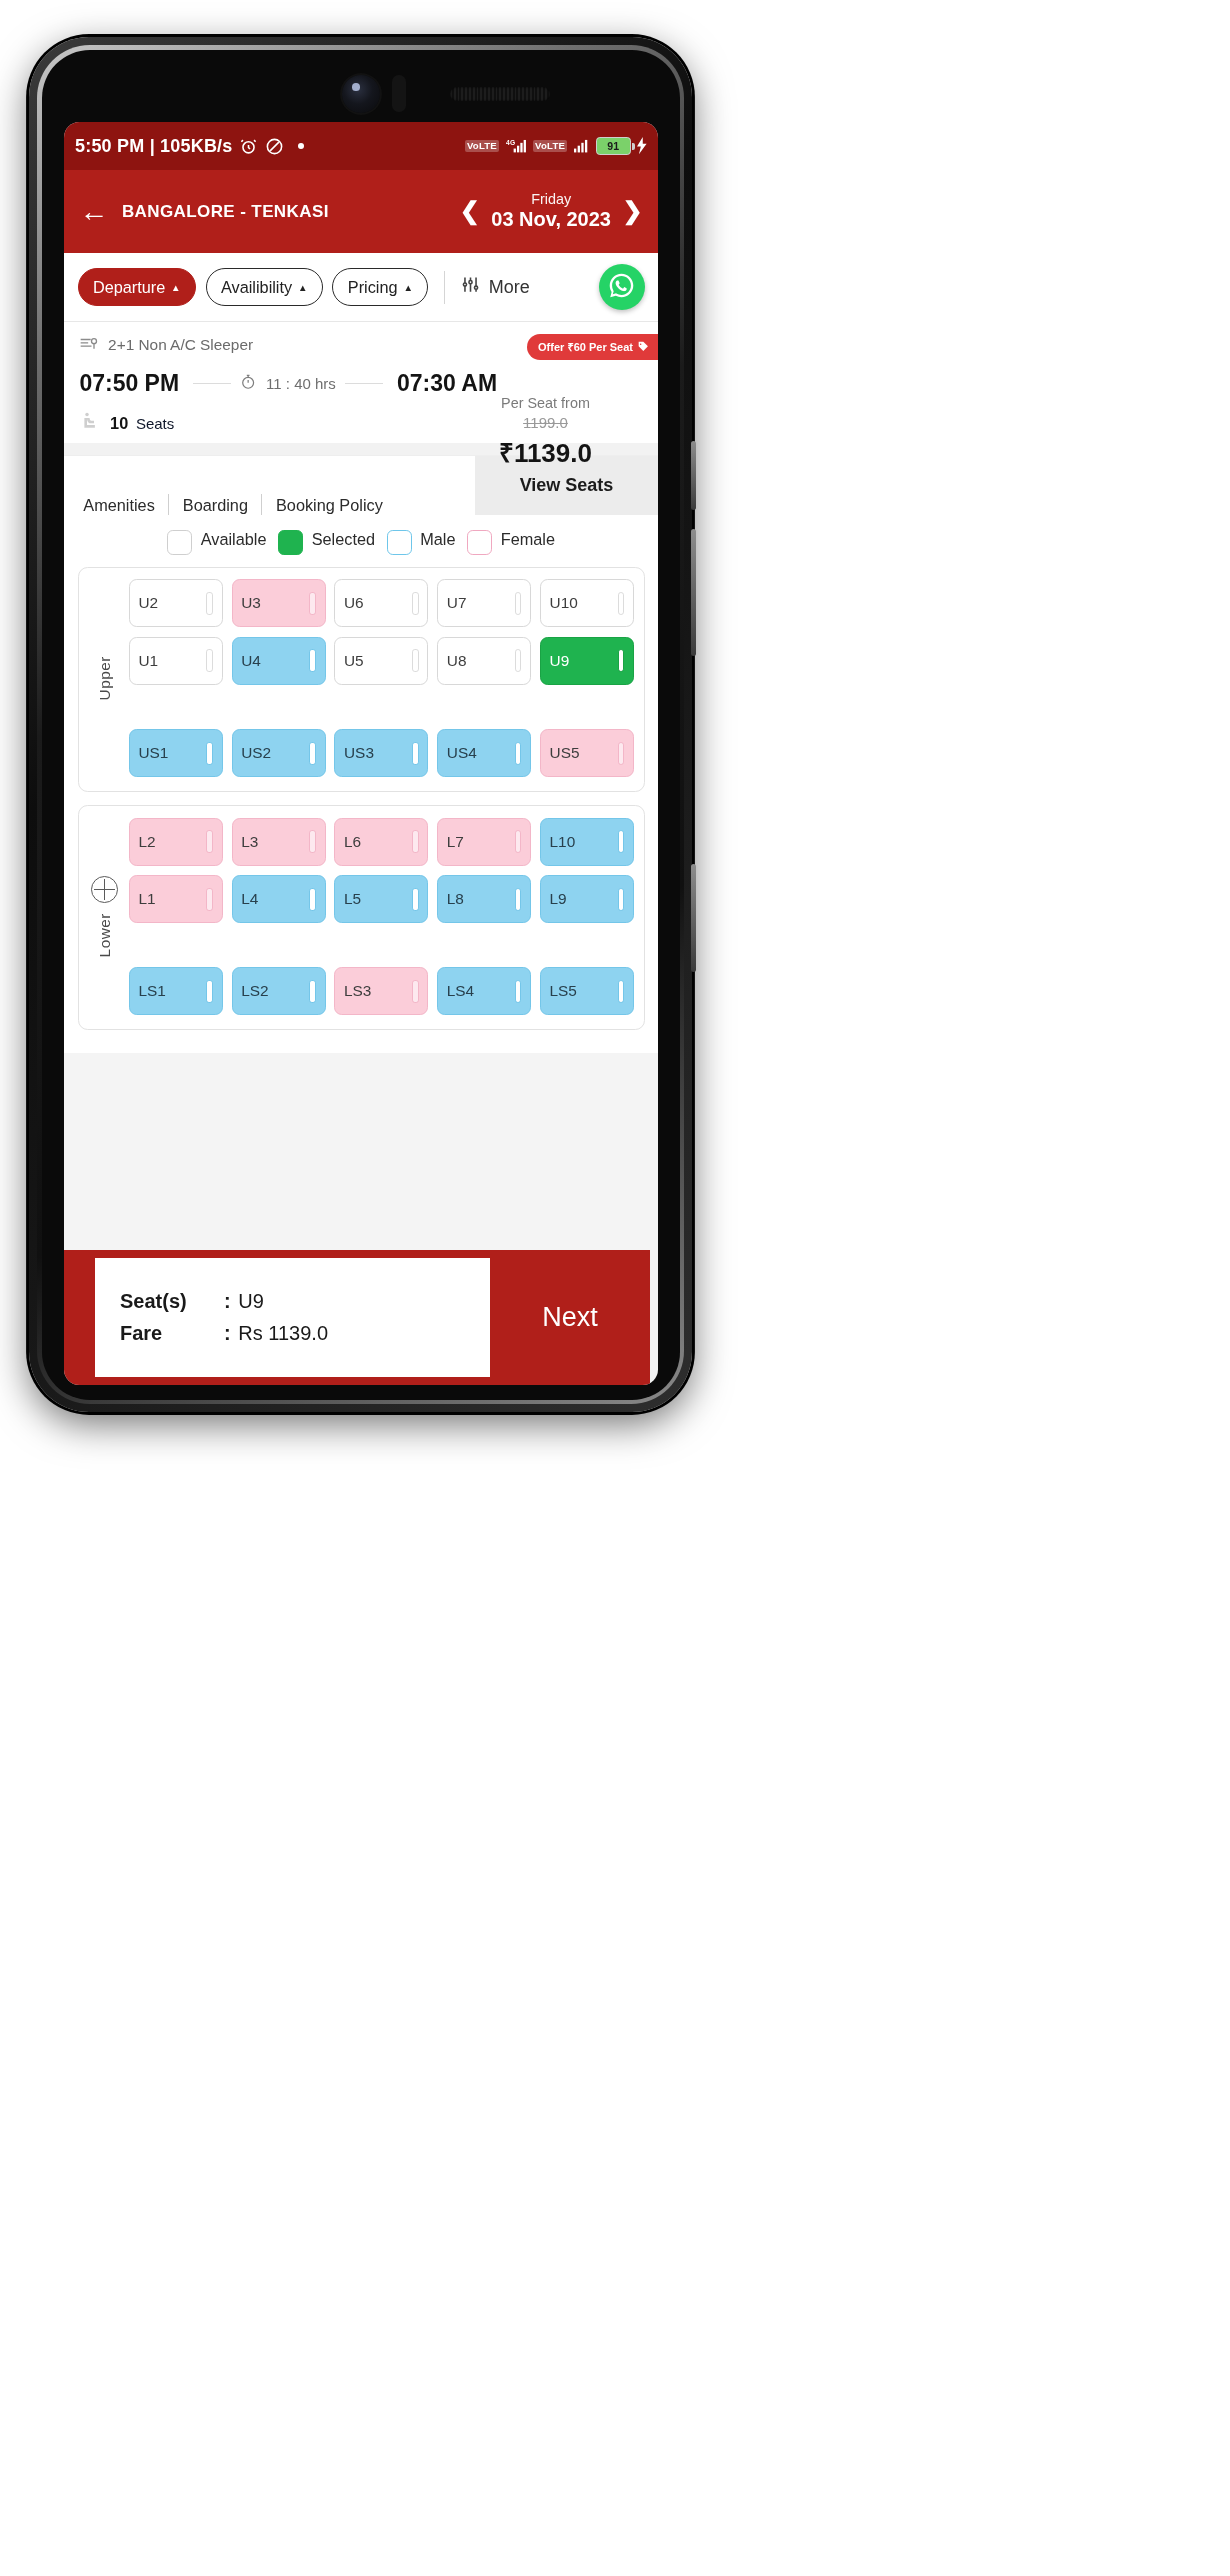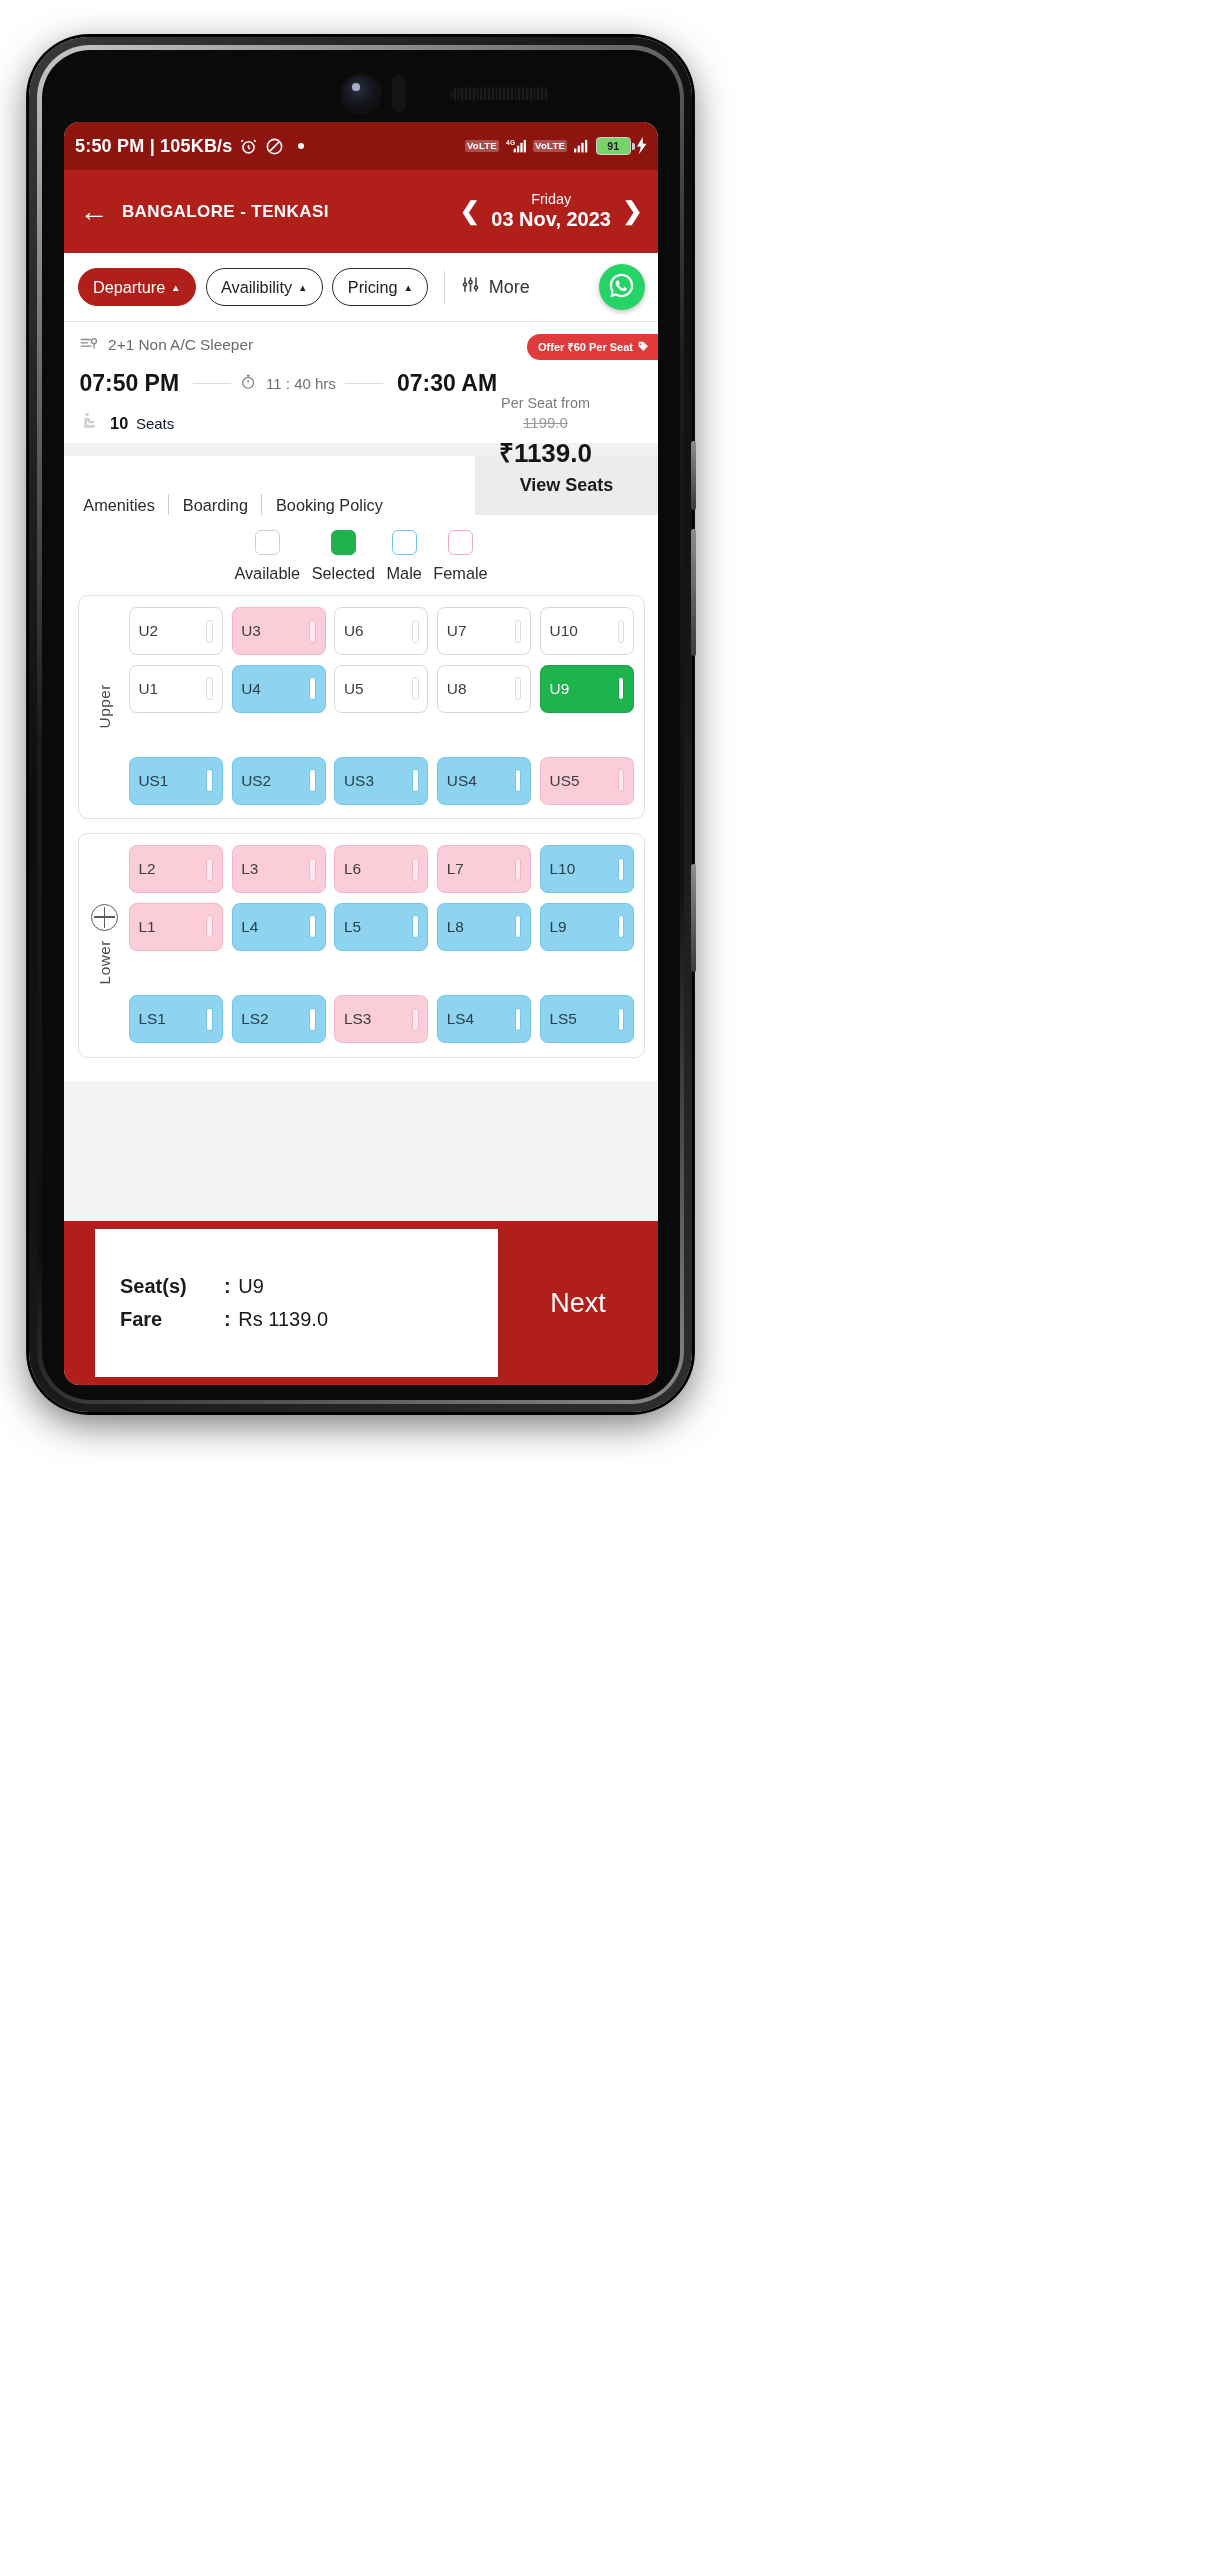--- a/index.html
+++ b/index.html
@@ -165,21 +165,21 @@
 
   
   .legend {
     display: flex; align-items: center; justify-content: center; gap: 11.5px;
     padding: 15.4px 9.6px 7.7px; background: #fff; font-size: 16.3px; color: #2b2b2b;
   }
   .lg-box { width: 25px; height: 25px; border-radius: 5.8px; border: 1.9px solid #cfcfcf; background: #fff; }
   .lg-box.sel { background: #1fb34f; border-color: #1fb34f; }
   .lg-box.male { background: #fff; border-color: #6ec6ea; }
   .lg-box.female { background: #fff; border-color: #f0a8c0; }
-  .lg-item { display: flex; align-items: center; gap: 8.7px; flex-direction: column; }
+  .lg-item { display: flex; gap: 8.7px; }
 
   
   .decks { background: #fff; padding: 3.8px 13.5px 9.6px; }
   .deck {
     border: 1.4px solid #e2e2e2; border-radius: 9.6px; margin-bottom: 13.5px;
     padding: 11.5px 9.6px 13.5px; display: flex; gap: 7.7px; background:#fff;
   }
   .deck-side { width: 33px; display: flex; flex-direction: column; align-items: center; justify-content: center; }
   .deck-label {
     writing-mode: vertical-rl; transform: rotate(180deg);
@@ -214,21 +214,21 @@
   .seat.male .bar { background: #ffffff; border-color:#74c6e9; }
   .seat.selected { background: #1fb34f; border-color: #1aa345; color: #fff; }
   .seat.selected .bar { background: #ffffff; border-color:#1aa345; }
   .spacer-row { height: 25px; }
 
   
   .filler { background: #f4f4f4; flex: 1; }
 
   
   .bottombar {
-    position: absolute; left: 0; right: 0; bottom: 0; height: 164px;
+    position: absolute; left: 0; right: 8px; bottom: 0; height: 135px;
     background: #b01f1a; display: flex; align-items: stretch;
   }
   .summary {
     background: #fff; margin: 7.7px 0 7.7px 31px; flex: 1;
     display: flex; flex-direction: column; justify-content: center;
     padding: 0 25px; gap: 9.6px;
   }
   .sum-line { display: flex; align-items: baseline; font-size: 20px; color: #1a1a1a; }
   .sum-key { font-weight: 700; min-width: 104px; }
   .sum-colon { font-weight: 700; margin-right: 7.7px; }

